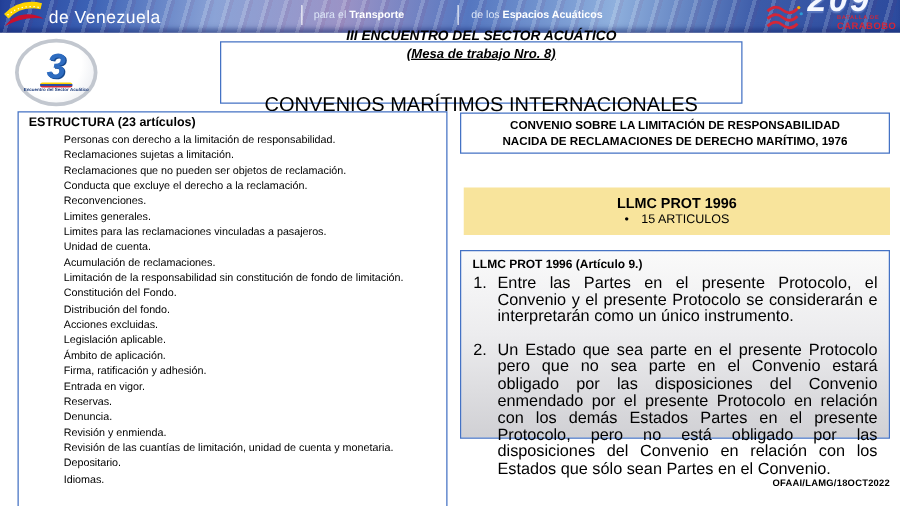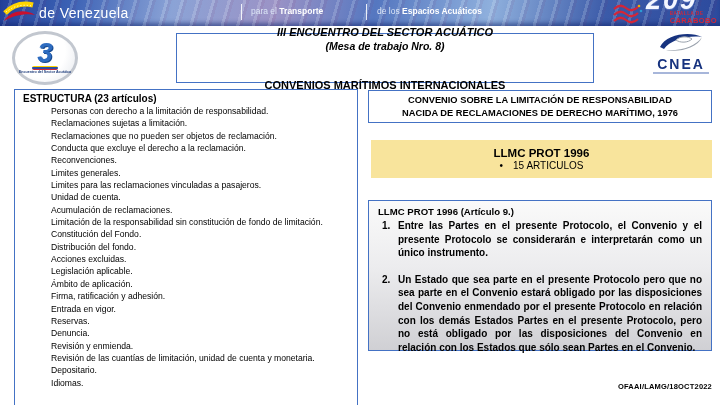--- a/index.html
+++ b/index.html
@@ -51,55 +51,55 @@
     background:linear-gradient(180deg,#ffd400 0 34%,#2b4ea0 34% 67%,#d32638 67% 100%);
   }
   .logo3 .cap { font-size:3.6px; font-weight:bold; color:#1b3a7a; text-align:center; line-height:1.1; }
   .titlebox {
     position:absolute; left:176px; top:33px; width:418px; height:50px;
     border:1.6px solid #4472C4; background:#fff;
     display:flex; flex-direction:column; align-items:center; justify-content:center; gap:2px;
     text-align:center;
   }
   .titlebox .t1 { font-size:11px; font-weight:bold; font-style:italic; }
-  .titlebox .t2 { font-size:10.5px; font-weight:bold; font-style:italic; }
-  .titlebox .t3 { font-size:11px; font-weight:bold;margin-top:25px; }
+  .titlebox .t2 { font-size:10.5px; font-weight:bold; font-style:italic; text-decoration:underline; }
+  .titlebox .t3 { font-size:16px; font-weight:normal;margin-top:25px; }
   .cnea { position:absolute; left:648px; top:30px; width:66px; height:56px; display:flex; flex-direction:column; align-items:center; justify-content:flex-start; }
   .cnea .label { font-size:14px; font-weight:bold; color:#17337F; letter-spacing:2px; line-height:1; margin-top:1px; }
   .cnea .subline { width:56px; height:2px; background:#6d86c2; opacity:0.6; margin-top:1px; }
   
   .estructura {
     position:absolute; left:14px; top:89px; width:344px; height:365px;
     border:1.4px solid #4472C4; background:#fff; padding:3px 4px 0 8px;
   }
   .estructura h2 { margin:0 0 1px 0; font-size:10px; font-weight:bold; }
   .estructura ol { margin:0; padding:0 0 0 21px; font-size:8.6px; line-height:12.35px; }
   .estructura li { padding-left:7px; white-space:nowrap; overflow:hidden; }
   
   .convenio {
     position:absolute; left:368px; top:90px; width:344px; height:33px;
     border:1.6px solid #4472C4; background:#fff;
     display:flex; align-items:center; justify-content:center;
     padding:2px 24px; text-align:center; font-weight:bold; font-size:9.3px; line-height:1.35;
   }
   .llmc {
-    position:absolute; left:371px; top:140px; width:341px; height:38px; background:#F8E49C;
+    position:absolute; left:371px; top:150px; width:341px; height:38px; background:#F8E49C;
     display:flex; flex-direction:column; align-items:center; justify-content:center; gap:1px;
   }
   .llmc .title { font-size:11.5px; font-weight:bold; }
   .llmc .bullet-line { font-size:10px; }
   .llmc .bullet-char { margin-right:10px; }
   .articulo {
     position:absolute; left:368px; top:200px; width:344px; height:151px;
     border:1.6px solid #4472C4;
     background:linear-gradient(180deg,#fafafa 0%,#ececee 45%,#d0d0d4 100%);
     padding:5px 9px 0 9px;
   }
   .articulo h3 { margin:0; font-size:9.6px; font-weight:bold; }
-  .articulo ol { margin:2px 0 0 0; padding:0 0 0 15px; font-size:10px; line-height:13.6px;font-weight:bold; }
+  .articulo ol { margin:2px 0 0 0; padding:0 0 0 15px; font-size:13px; line-height:13.6px; }
   .articulo li { text-align:justify; margin-bottom:13px; padding-left:5px; }
   .credit { position:absolute; right:8px; top:382px; font-size:7.5px; font-weight:bold; letter-spacing:0.2px; }
 </style>
 </head>
 <body>
 
 <div class="slide">
 
   <div class="banner">
     <svg class="flag-logo" width="36" height="26" viewBox="0 0 36 26">
@@ -133,29 +133,20 @@
     <span class="flagbar"></span>
     <span class="cap">Encuentro del Sector Acuático</span>
   </div>
 
   <div class="titlebox">
     <span class="t1">III ENCUENTRO DEL SECTOR ACUÁTICO</span>
     <span class="t2">(Mesa de trabajo Nro. 8)</span>
     <span class="t3">CONVENIOS MARÍTIMOS INTERNACIONALES</span>
   </div>
 
-  <div class="cnea">
-    <svg width="50" height="26" viewBox="0 0 50 26">
-      <path d="M4,17 C10,4 34,1 46,7 C32,5 14,10 8,19 Z" fill="#17337F"></path>
-      <path d="M46,7 C42,18 22,23 10,20 C26,21 40,16 46,7 Z" fill="#9aa2ad"></path>
-      <path d="M20,10 C24,6 32,6 36,9 C32,13 24,13 20,10 Z" fill="#ffffff" stroke="#9aa2ad" stroke-width="1"></path>
-    </svg>
-    <span class="label">CNEA</span>
-    <span class="subline"></span>
-  </div>
 
   <div class="estructura">
     <h2>ESTRUCTURA (23 artículos)</h2>
     <ol>
         <li>Personas con derecho a la limitación de responsabilidad.</li>
         <li>Reclamaciones sujetas a limitación.</li>
         <li>Reclamaciones que no pueden ser objetos de reclamación.</li>
         <li>Conducta que excluye el derecho a la reclamación.</li>
         <li>Reconvenciones.</li>
         <li>Limites generales.</li>

